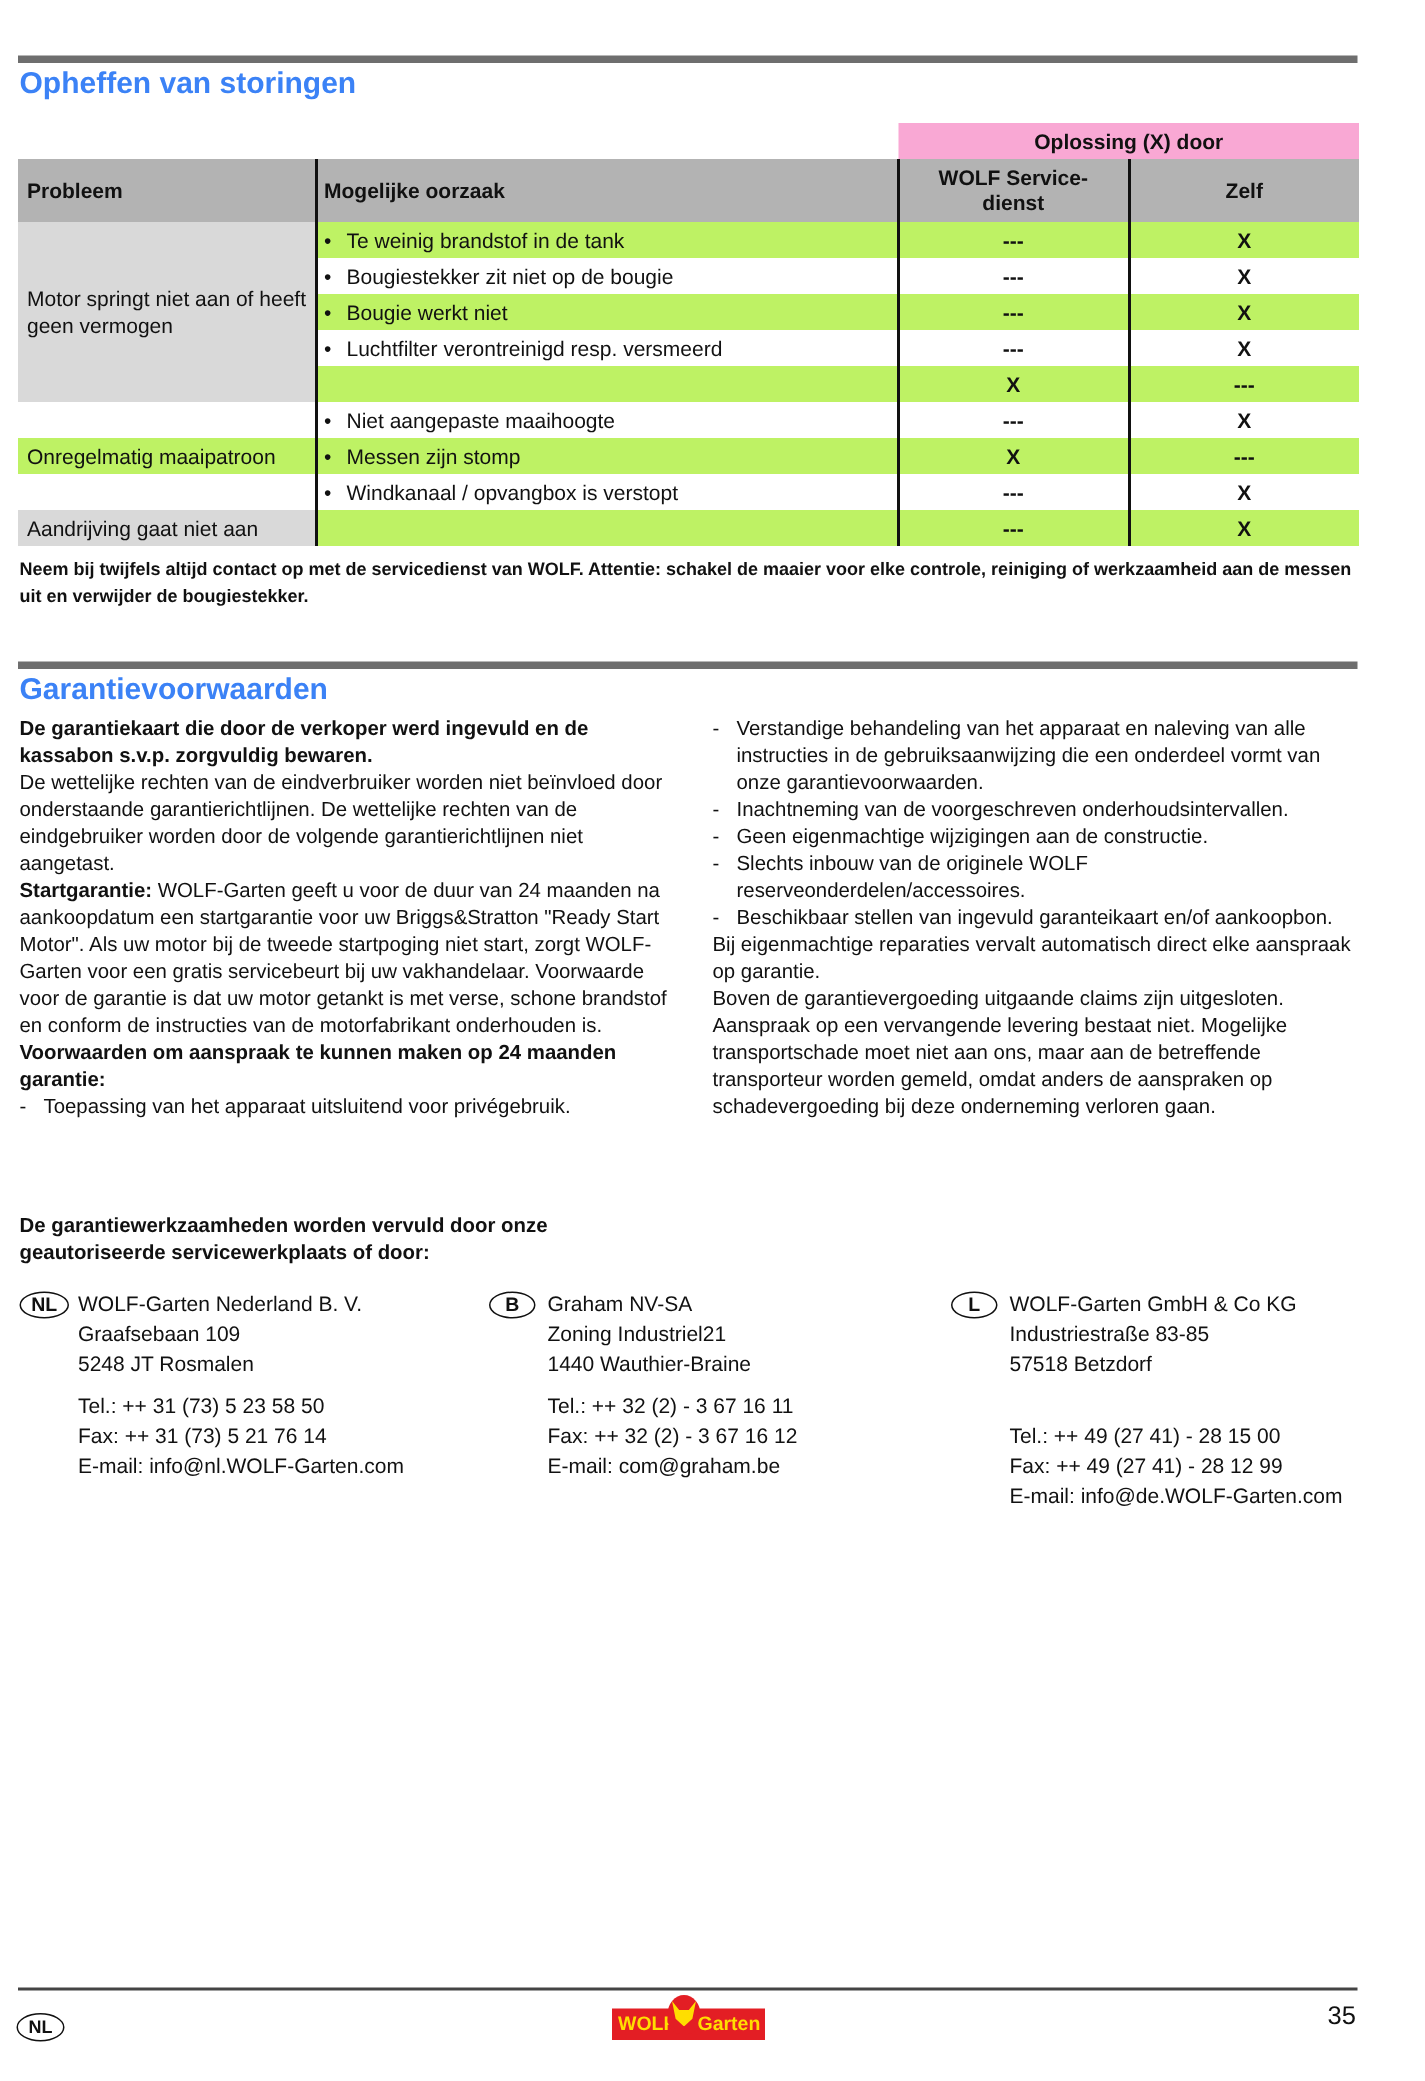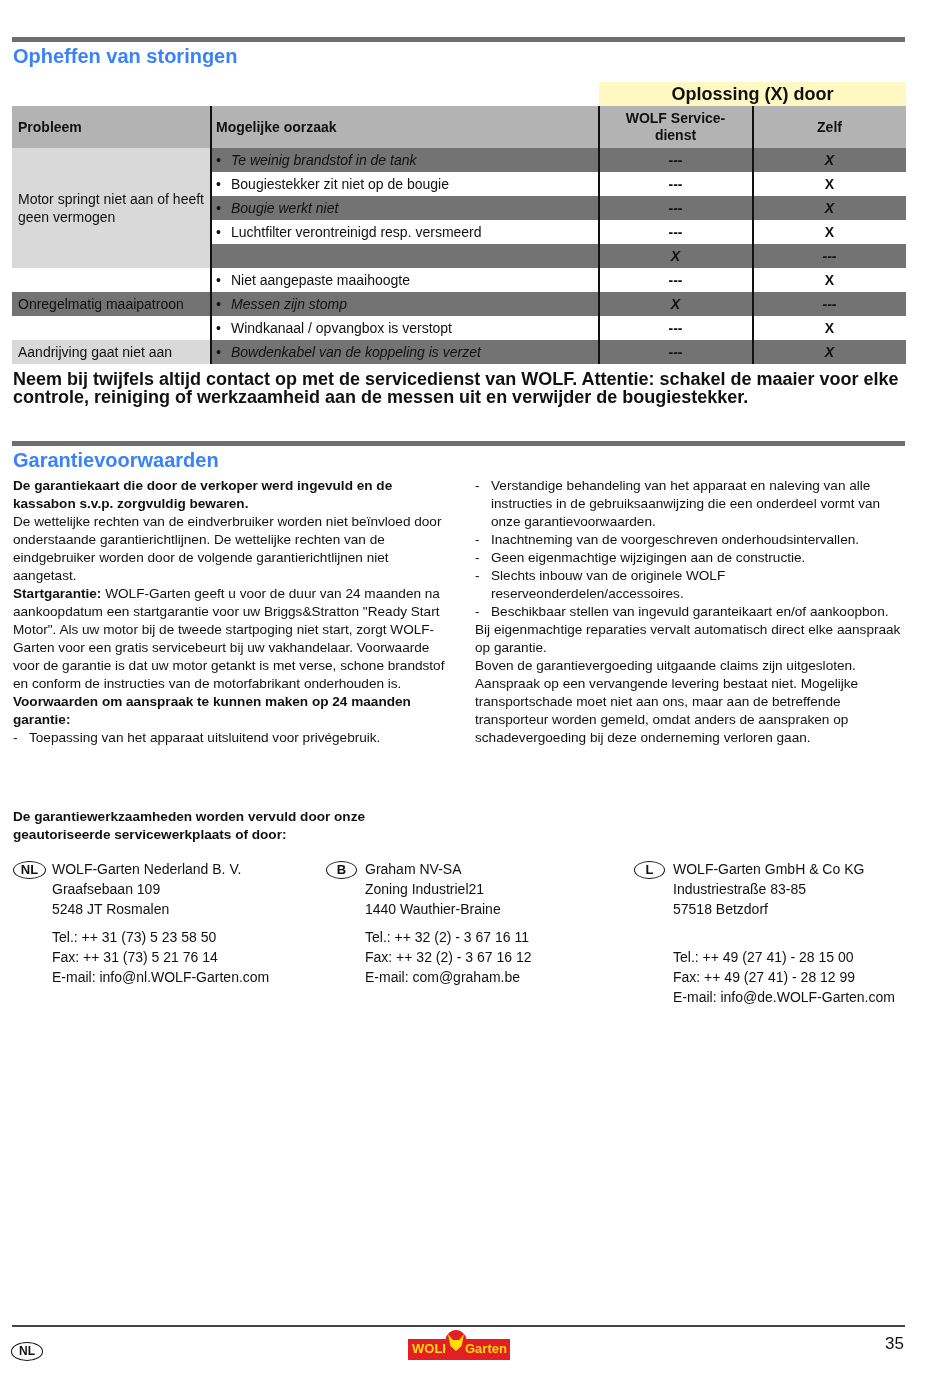--- a/index.html
+++ b/index.html
@@ -2,38 +2,38 @@
 <html><head>
 <meta charset="utf-8">
 <style>
   * { box-sizing: border-box; margin: 0; padding: 0; }
   body { width: 950px; height: 1387px; background: #ffffff; font-family: "Liberation Sans", sans-serif; color: #111; position: relative; overflow: hidden; }
   .rule { position: absolute; left: 12px; width: 893px; height: 5px; background: #6e6e6e; }
   .h1 { position: absolute; left: 13px; font-size: 20px; font-weight: bold; color: #3b82f6; }
 
   
   .tbl { position: absolute; left: 12px; top: 82px; width: 894px; }
-  .tbl-top { position: absolute; left: 587px; top: 0; width: 307px; height: 24px; background: #fef9c3; font-weight: bold; font-size: 18px; text-align: center; line-height: 24px; }
+  .tbl-top { position: absolute; left: 587px; top: 0; width: 307px; height: 24px; background: #f9a8d4; font-weight: bold; font-size: 14px; text-align: center; line-height: 24px; }
   .tbl-head { position: absolute; left: 0; top: 24px; width: 894px; height: 42px; background: #b3b3b3; font-weight: bold; font-size: 14px; }
   .th { position: absolute; top: 0; height: 42px; display: flex; align-items: center; }
   .th.c1 { left: 6px; }
   .th.c2 { left: 204px; }
   .th.c3 { left: 587px; width: 153px; justify-content: center; text-align: center; line-height: 17px; }
   .th.c4 { left: 741px; width: 153px; justify-content: center; }
   .row { position: absolute; left: 0; width: 894px; height: 24px; font-size: 14px; }
-  .row.shade { background: #737373; font-style: italic; }
+  .row.shade { background: #bef264; }
   .cell { position: absolute; top: 0; height: 24px; line-height: 24px; }
   .cell.cause { left: 203px; padding-left: 1px; }
   .cell.cause .bullet { display: inline-block; width: 15px; text-align: left; padding-left: 0; }
   .cell.wolf { left: 587px; width: 153px; text-align: center; font-weight: bold; }
   .cell.self { left: 741px; width: 153px; text-align: center; font-weight: bold; }
   .prob { position: absolute; left: 0; width: 198px; font-size: 14px; padding-left: 6px; display: flex; align-items: center; line-height: 18px; }
   .vline { position: absolute; width: 2px; background: #111; }
 
-  .note { position: absolute; left: 13px; top: 370px; width: 890px; font-size: 18px; font-weight: bold; line-height: 18px; }
+  .note { position: absolute; left: 13px; top: 370px; width: 890px; font-size: 12px; font-weight: bold; line-height: 18px; }
 
   .col { position: absolute; font-size: 13.6px; line-height: 18px; }
   .col p { margin: 0; }
   .b { font-weight: bold; }
   .dash { display: flex; }
   .dash .d { width: 16px; flex: none; }
 
   .addr { position: absolute; font-size: 14px; line-height: 20px; }
   .badge { position: absolute; height: 18px; border: 1px solid #111; border-radius: 50%; font-weight: bold; font-size: 13px; text-align: center; line-height: 16px; }
   .addr-text { position: absolute; }
@@ -97,21 +97,20 @@
         <div class="cell cause"><span class="bullet">•</span><span>Messen zijn stomp</span></div>
         <div class="cell wolf">X</div>
         <div class="cell self">---</div>
       </div>
       <div class="row" style="top: 234px;">
         <div class="cell cause"><span class="bullet">•</span><span>Windkanaal / opvangbox is verstopt</span></div>
         <div class="cell wolf">---</div>
         <div class="cell self">X</div>
       </div>
       <div class="row shade" style="top: 258px;">
-        <div class="cell cause"><span class="bullet">•</span><span>Bowdenkabel van de koppeling is verzet</span></div>
         <div class="cell wolf">---</div>
         <div class="cell self">X</div>
       </div>
     </div>
 
   <div class="prob" style="top:66px;height:120px;background:#d9d9d9;">Motor springt niet aan of heeft geen vermogen</div>
   <div class="prob" style="top:186px;height:72px;">Onregelmatig maaipatroon</div>
   <div class="prob" style="top:258px;height:24px;background:#d9d9d9;">Aandrijving gaat niet aan</div>
 
   <div class="vline" style="left:198px;top:24px;height:258px;"></div>

